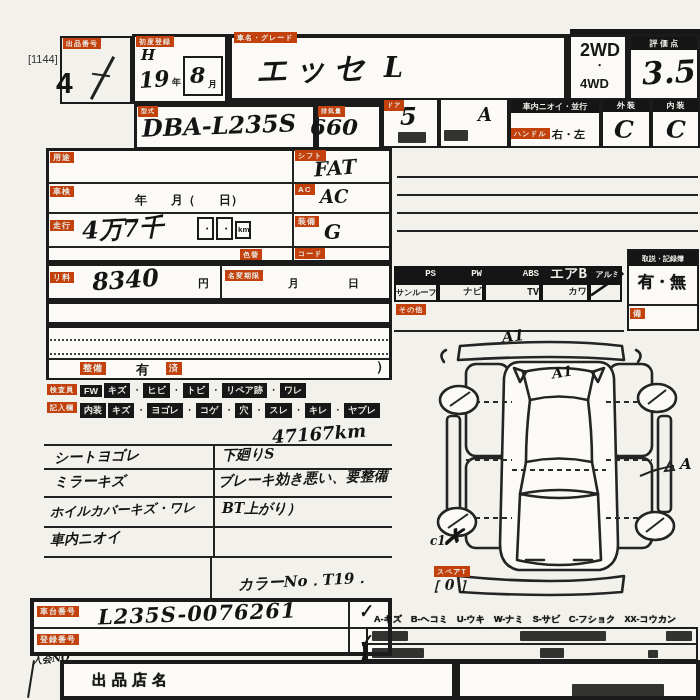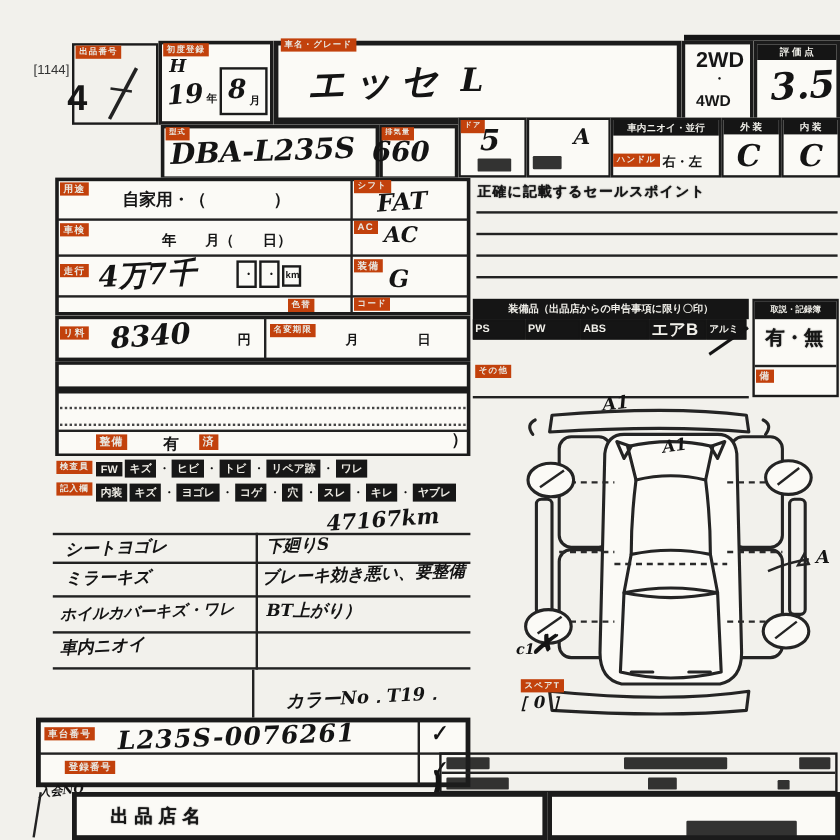--- a/index.html
+++ b/index.html
@@ -17,21 +17,21 @@
   .band{position:absolute;background:#151515;color:#f0efe9;font-weight:bold;white-space:nowrap;
         box-sizing:border-box;}
   .hline{position:absolute;height:0;border-top:2px solid #222;}
   .dotline{position:absolute;height:0;border-top:2px dotted #444;}
   .vline{position:absolute;width:0;border-left:2px solid #222;}
   .smudge{position:absolute;background:#1d1d1d;border-radius:1px;opacity:.9;}
   .ichip{background:#171717;color:#eceae3;font-size:9px;font-weight:bold;padding:1px 4px;
          margin-right:2px;white-space:nowrap;}
   .isep{font-weight:bold;color:#111;font-size:9px;margin-right:2px;}
   .irow{position:absolute;display:flex;align-items:center;}
-  .gcell{border:2px solid #141414;box-sizing:border-box;text-align:left;overflow:hidden;}
+  .gcell{border:2px solid #141414;box-sizing:border-box;text-align:right;overflow:hidden;font-family:Liberation Mono, monospace;}
   svg{position:absolute;}
 </style>
 </head>
 <body>
 <div id="sheet">
 
 <div class="pr" style="left:28px;top:53px;font-size:11px;font-weight:normal;color:#333;">[1144]</div>
 <div class="cell" style="left:60px;top:36px;width:72px;height:68px;background:transparent;"></div>
 <div class="chip" style="left:63px;top:38px;font-size:7px;">出品番号</div>
 <div class="pr" style="left:56px;top:66px;font-size:30px;">4</div>
@@ -80,33 +80,31 @@
 <div class="band" style="left:511px;top:100px;width:88px;height:13px;font-size:8px;line-height:13px;text-align:center;">車内ニオイ・並行</div>
 <div class="chip" style="left:511px;top:128px;font-size:7px;">ハンドル</div>
 <div class="pr" style="left:552px;top:127px;font-size:11px;">右・左</div>
 <div class="cell" style="left:601px;top:98px;width:50px;height:50px;"></div>
 <div class="band" style="left:603px;top:100px;width:46px;height:12px;font-size:8px;line-height:12px;text-align:center;">外 装</div>
 <div class="hw" style="left:614px;top:115px;font-size:25px;">C</div>
 <div class="cell" style="left:651px;top:98px;width:49px;height:50px;"></div>
 <div class="band" style="left:653px;top:100px;width:45px;height:12px;font-size:8px;line-height:12px;text-align:center;">内 装</div>
 <div class="hw" style="left:666px;top:115px;font-size:25px;">C</div>
 
-<div class="pr" style="left:398px;top:152px;font-size:11.5px;letter-spacing:1px;text-shadow:0 0 1px #000;">正確に記載するセールスポイント</div>
 <div class="hline" style="left:397px;top:176px;width:301px;"></div>
 <div class="hline" style="left:397px;top:194px;width:301px;"></div>
 <div class="hline" style="left:397px;top:212px;width:301px;"></div>
 <div class="hline" style="left:397px;top:230px;width:301px;"></div>
 
 <div class="box" style="left:46px;top:148px;width:346px;height:115px;"></div>
 <div class="vline" style="left:292px;top:150px;height:111px;"></div>
 <div class="hline" style="left:48px;top:182px;width:342px;"></div>
 <div class="hline" style="left:48px;top:212px;width:342px;"></div>
 <div class="hline" style="left:48px;top:246px;width:342px;"></div>
 <div class="chip" style="left:50px;top:152px;">用途</div>
-<div class="pr pre" style="left:102px;top:158px;font-size:14px;">自家用・（　　　　）</div>
 <div class="chip" style="left:295px;top:150px;font-size:7px;">シフト</div>
 <div class="hw" style="left:314px;top:156px;font-size:20px;transform:rotate(-4deg);">FAT</div>
 <div class="chip" style="left:50px;top:186px;">車検</div>
 <div class="pr pre" style="left:135px;top:192px;font-size:12px;">年　　月（　　日）</div>
 <div class="chip" style="left:295px;top:184px;">AC</div>
 <div class="hw" style="left:320px;top:186px;font-size:18px;">AC</div>
 <div class="chip" style="left:50px;top:220px;">走行</div>
 <div class="hw" style="left:82px;top:213px;font-size:24px;transform:rotate(-3deg);">4万7千</div>
 <div class="cell" style="left:197px;top:217px;width:17px;height:23px;"></div>
 <div class="pr" style="left:202px;top:222px;font-size:10px;">・</div>
@@ -185,31 +183,37 @@
 <div class="hw" style="left:50px;top:530px;font-size:14px;transform:rotate(-3deg);">車内ニオイ</div>
 <div class="vline" style="left:210px;top:558px;height:42px;"></div>
 <div class="hw" style="left:238px;top:572px;font-size:15px;transform:rotate(-3deg);">カラーNo．T19．</div>
 
 <div class="box" style="left:30px;top:598px;width:362px;height:58px;border-width:4px;"></div>
 <div class="hline" style="left:33px;top:627px;width:356px;"></div>
 <div class="vline" style="left:348px;top:600px;height:54px;"></div>
 <div class="chip" style="left:37px;top:606px;font-size:8px;">車台番号</div>
 <div class="hw" style="left:98px;top:601px;font-size:21px;letter-spacing:1px;transform:rotate(-2deg);">L235S-0076261</div>
 <div class="hw" style="left:358px;top:601px;font-size:17px;transform:rotate(-10deg);">✓</div>
-<div class="chip" style="left:37px;top:634px;font-size:8px;margin-left:17px;">登録番号</div>
+<div class="chip" style="left:37px;top:634px;font-size:8px;">登録番号</div>
 <div class="pr" style="left:100px;top:634px;font-size:13px;"></div>
 <div class="hw" style="left:358px;top:631px;font-size:17px;transform:rotate(-10deg);">✓</div>
 
-<div class="band" style="left:394px;top:249px;width:230px;height:17px;font-size:8.5px;line-height:17px;text-align:center;">装備品（出品店からの申告事項に限り〇印）</div>
 <div class="irow" style="left:394px;top:266px;">
   <div class="gcell band" style="position:static;width:44px;height:17px;font-size:9px;line-height:13px;">PS</div>
   <div class="gcell band" style="position:static;width:46px;height:17px;font-size:9px;line-height:13px;">PW</div>
   <div class="gcell band" style="position:static;width:57px;height:17px;font-size:9px;line-height:13px;">ABS</div>
   <div class="gcell band" style="position:static;width:48px;height:17px;font-size:14px;line-height:13px;">エアB</div>
   <div class="gcell band" style="position:static;width:33px;height:17px;font-size:8px;line-height:13px;">アルミ</div>
+</div>
+<div class="irow" style="left:394px;top:283px;">
+  <div class="gcell pr" style="position:static;width:44px;height:19px;font-size:8px;line-height:15px;">サンルーフ</div>
+  <div class="gcell pr" style="position:static;width:46px;height:19px;font-size:9px;line-height:15px;">ナビ</div>
+  <div class="gcell pr" style="position:static;width:57px;height:19px;font-size:10px;line-height:15px;">TV</div>
+  <div class="gcell pr" style="position:static;width:48px;height:19px;font-size:9px;line-height:15px;">カワ</div>
+  <div class="gcell pr" style="position:static;width:33px;height:19px;"></div>
 </div>
 <div class="hw" style="left:592px;top:262px;font-size:30px;transform:rotate(6deg);">／</div>
 <div class="chip" style="left:396px;top:304px;font-size:7px;">その他</div>
 <div class="hline" style="left:394px;top:330px;width:230px;"></div>
 <div class="cell" style="left:627px;top:249px;width:72px;height:82px;"></div>
 <div class="band" style="left:629px;top:251px;width:68px;height:15px;font-size:7px;line-height:15px;text-align:center;">取説・記録簿</div>
 <div class="pr" style="left:638px;top:272px;font-size:16px;text-shadow:0 0 1px #000;">有・無</div>
 <div class="hline" style="left:629px;top:304px;width:68px;"></div>
 <div class="chip" style="left:630px;top:308px;font-size:8px;">備</div>
 
@@ -271,20 +275,21 @@
         <path d="M244,126 l4,8 -9,1 z"></path>
   </g>
 </svg>
 <div class="hw" style="left:552px;top:364px;font-size:14px;transform:rotate(-8deg);">A1</div>
 <div class="hw" style="left:680px;top:455px;font-size:15px;">A</div>
 <div class="hw" style="left:430px;top:534px;font-size:12px;">c1</div>
 <div class="hw" style="left:443px;top:522px;font-size:24px;transform:rotate(6deg);">✗</div>
 <div class="chip" style="left:434px;top:566px;font-size:7px;">スペアT</div>
 <div class="hw" style="left:426px;top:577px;font-size:14px;">［ 0 ］</div>
 
+<div class="pr" style="left:374px;top:613px;font-size:9px;letter-spacing:0;text-shadow:0 0 1px #000;">A-キズ　B-ヘコミ　U-ウキ　W-ナミ　S-サビ　C-フショク　XX-コウカン</div>
 <div class="cell" style="left:366px;top:627px;width:332px;height:34px;background:transparent;"></div>
 <div class="hline" style="left:368px;top:643px;width:328px;"></div>
 <div class="smudge" style="left:372px;top:631px;width:36px;height:10px;"></div>
 <div class="smudge" style="left:520px;top:631px;width:86px;height:10px;"></div>
 <div class="smudge" style="left:666px;top:631px;width:26px;height:10px;"></div>
 <div class="smudge" style="left:372px;top:648px;width:52px;height:10px;"></div>
 <div class="smudge" style="left:540px;top:648px;width:24px;height:10px;"></div>
 <div class="smudge" style="left:648px;top:650px;width:10px;height:8px;"></div>
 
 <div class="hw" style="left:348px;top:630px;font-size:42px;transform:rotate(4deg);">）</div>

